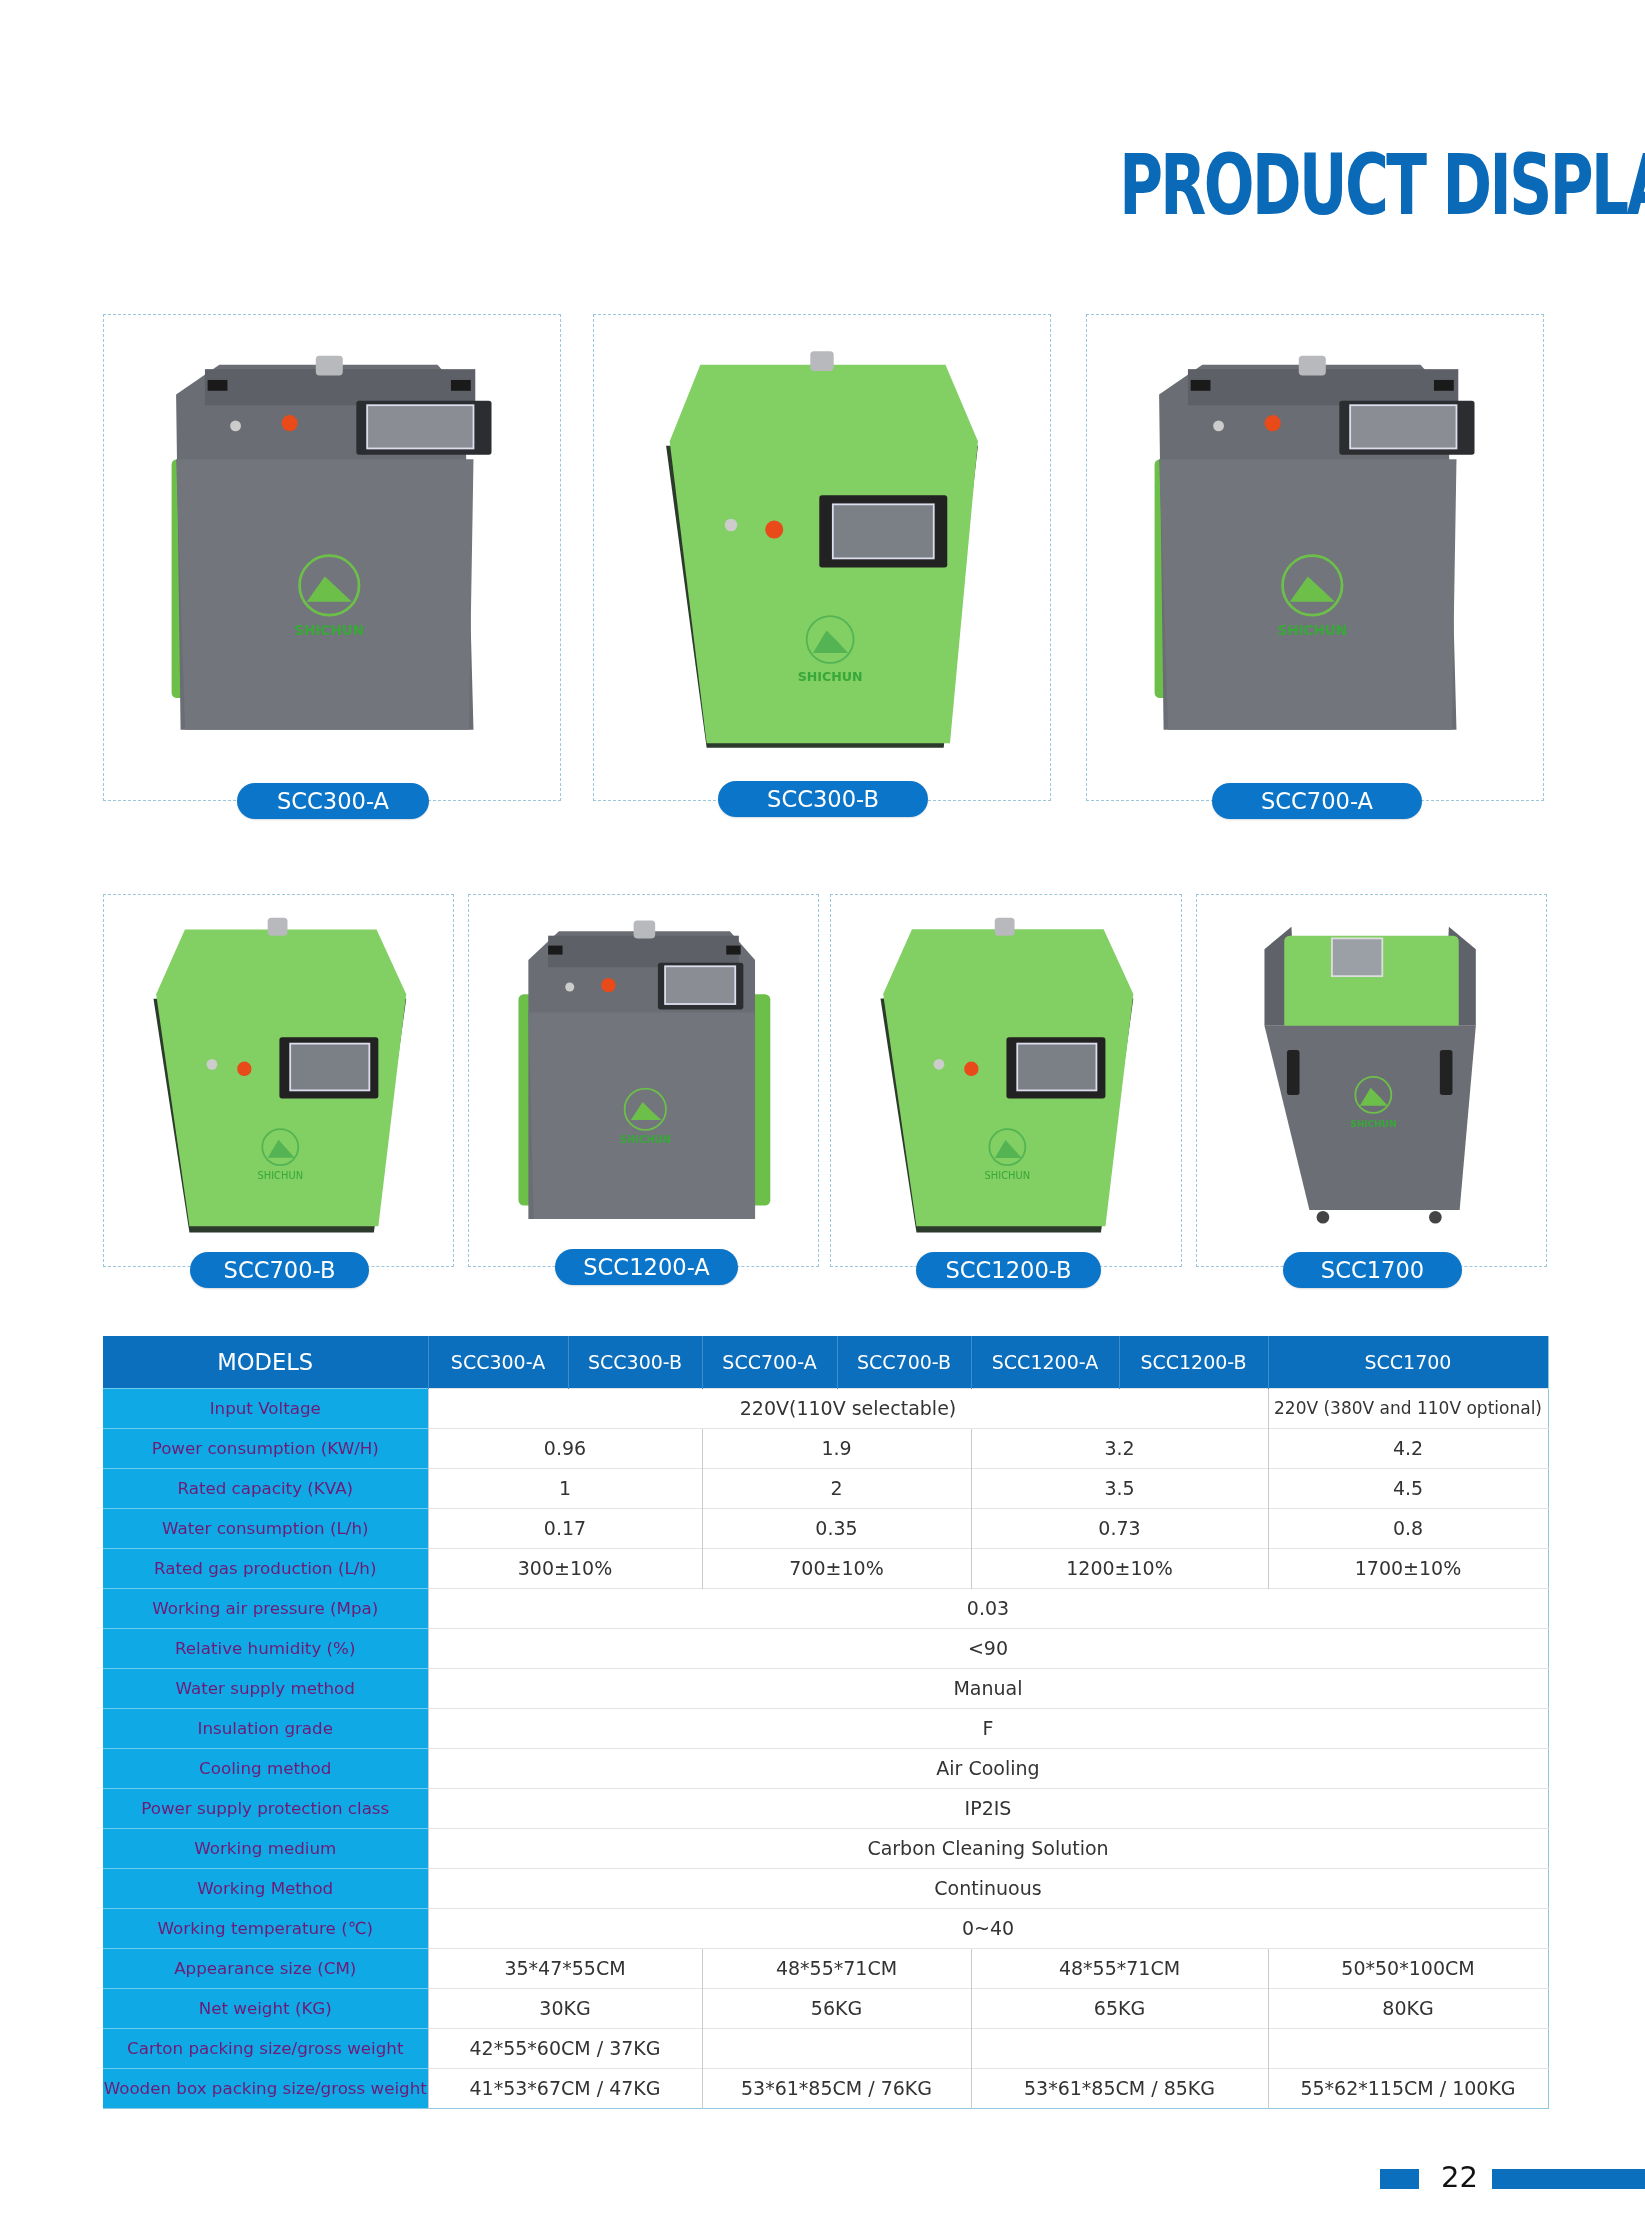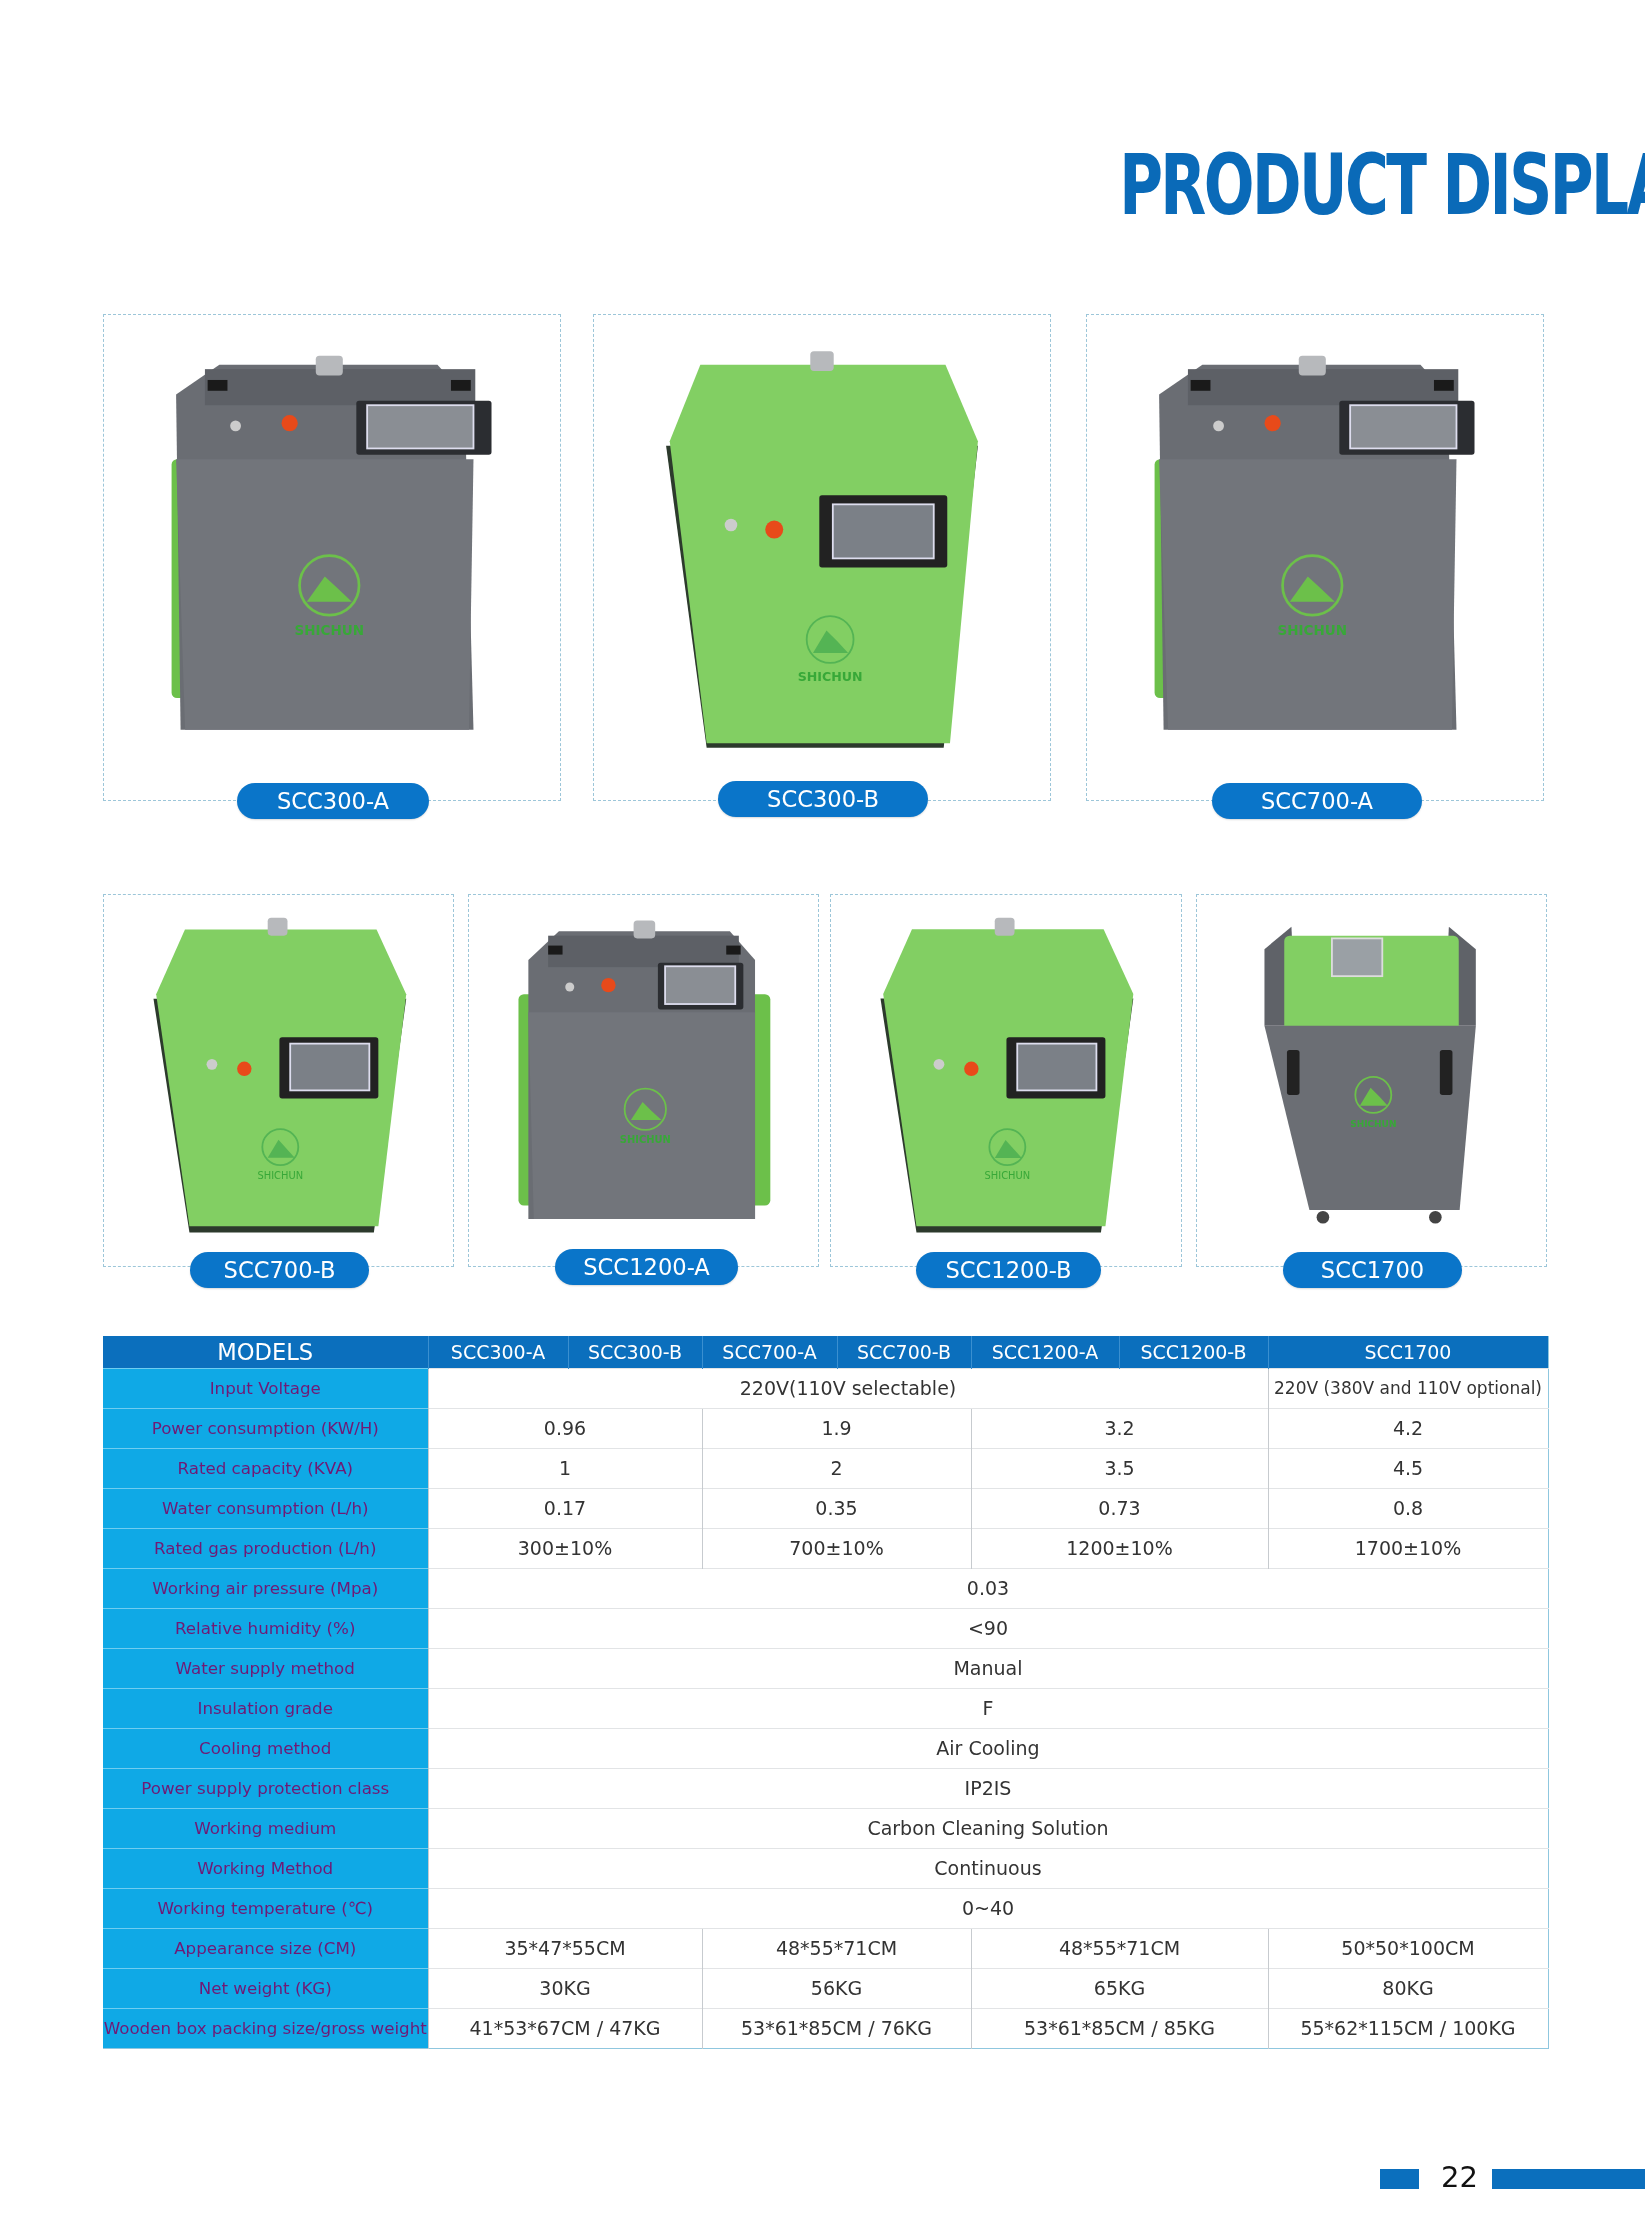--- a/index.html
+++ b/index.html
@@ -26,21 +26,21 @@
   }
 
   
   .spec-table {
     position: absolute; left: 103px; top: 1336px; width: 1445px;
     border-collapse: collapse; table-layout: fixed;
     border-right: 1.8px solid #8fc7df; border-bottom: 1.8px solid #8fc7df;
   }
   .spec-table th {
     background: #0b6fbd; color: #fff; font-weight: normal;
-    font-family: "DejaVu Sans", sans-serif; font-size: 19px; height: 32px;
+    font-family: "DejaVu Sans", sans-serif; font-size: 19px; height: 52px;
     border-left: 0.9px solid #3a8fd0; text-align: center;
   }
   .spec-table th.models-head { font-size: 22.6px; border-left: none; }
   .spec-table td {
     height: 40px; text-align: center; font-family: "DejaVu Sans", sans-serif;
     font-size: 19px; color: #333; border-top: 1.8px solid #e2e4e6; border-left: 0.9px solid #c7cbcf;
     background: #fff;
   }
   .spec-table td.row-label {
     background: #0fa9e6; color: #701a75; font-size: 16.7px; border-left: none;
@@ -285,20 +285,27 @@
       <td>50*50*100CM</td>
     </tr>
     <tr>
       <td class="row-label">Net weight (KG)</td>
       <td colspan="2">30KG</td>
       <td colspan="2">56KG</td>
       <td colspan="2">65KG</td>
       <td>80KG</td>
     </tr>
     <tr>
+      <td class="row-label">Carton packing size/gross weight</td>
+      <td colspan="2">42*55*60CM / 37KG</td>
+      <td colspan="2"></td>
+      <td colspan="2"></td>
+      <td></td>
+    </tr>
+    <tr>
       <td class="row-label">Wooden box packing size/gross weight</td>
       <td colspan="2">41*53*67CM / 47KG</td>
       <td colspan="2">53*61*85CM / 76KG</td>
       <td colspan="2">53*61*85CM / 85KG</td>
       <td>55*62*115CM / 100KG</td>
     </tr>
   </tbody>
 </table>
 
 <div class="page-number-wrap">

